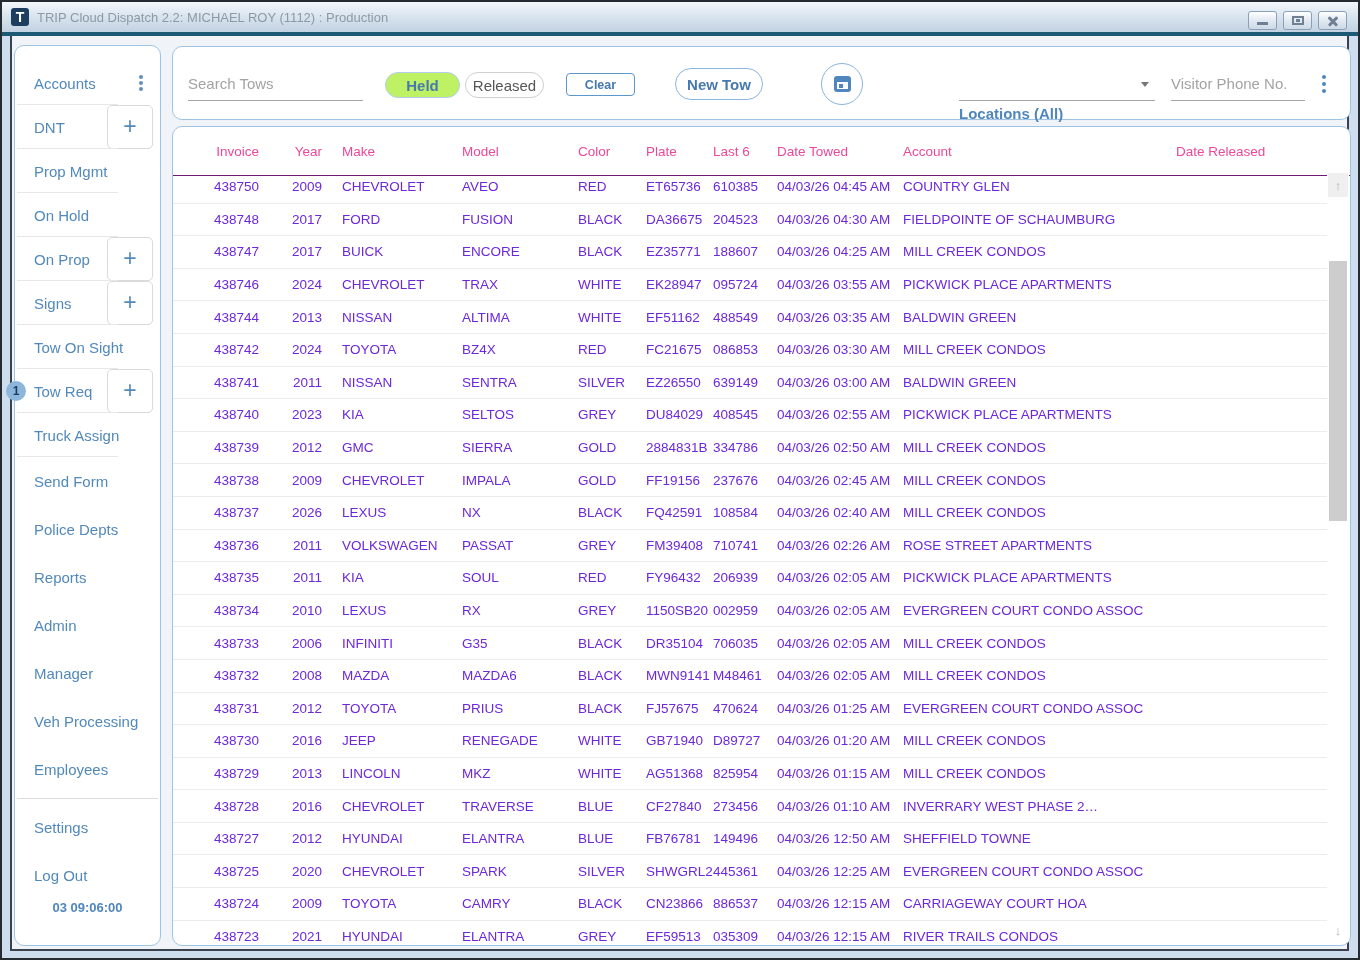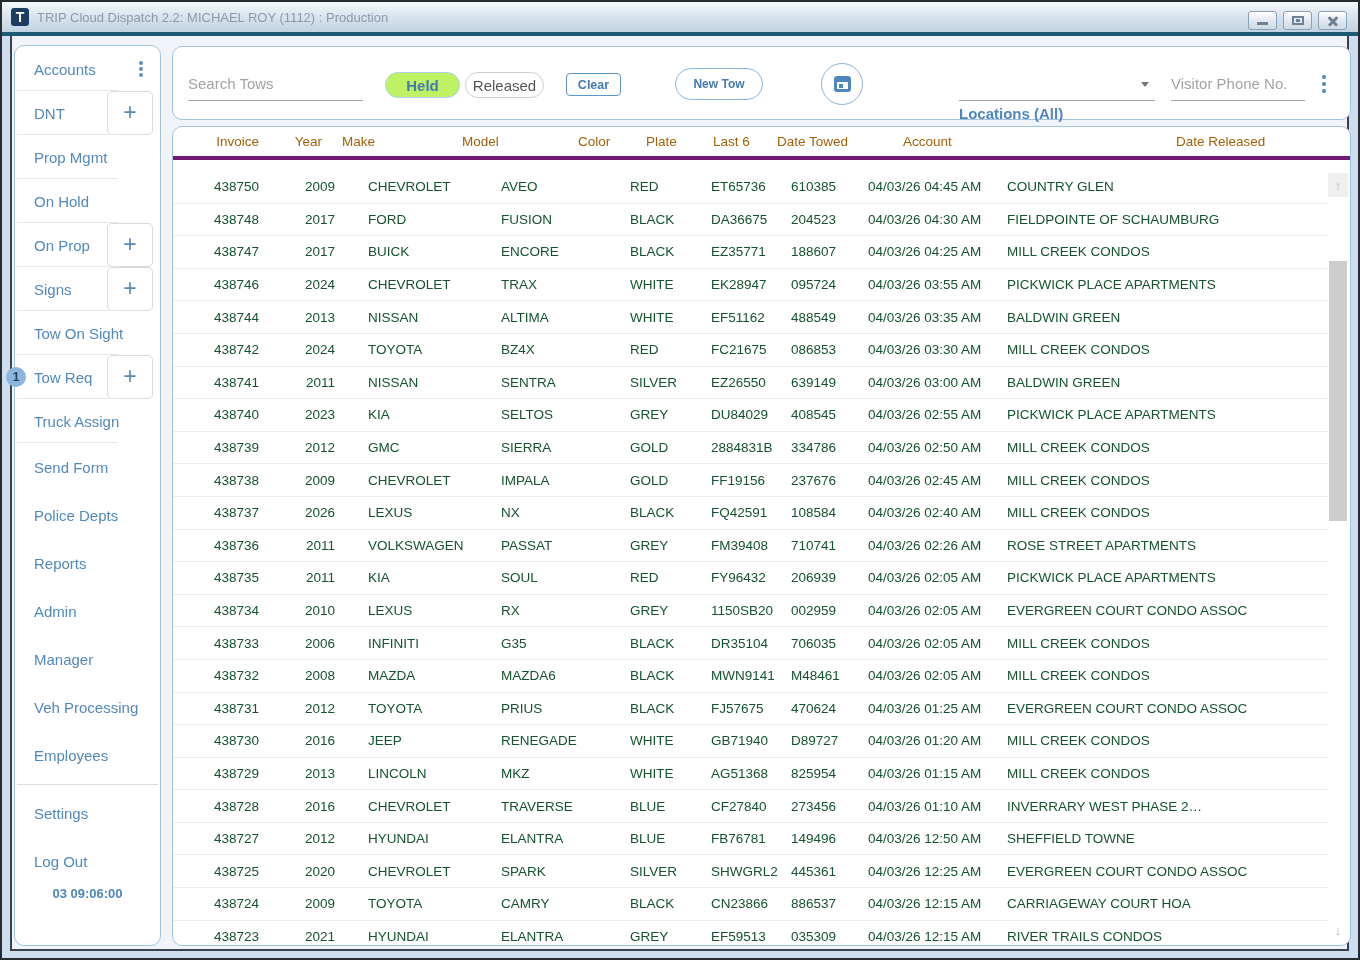--- a/index.html
+++ b/index.html
@@ -29,21 +29,21 @@
     width:12px; height:2.6px; background:#6f8094; border-radius:1px; }
   .glyph-x::before { transform:rotate(45deg); } .glyph-x::after { transform:rotate(-45deg); }
   .tealline { position:absolute; top:30px; left:0; right:0; height:4px; background:#1b5974; }
 
   
   .app-frame { position:absolute; left:8px; right:9px; top:34px; bottom:7px;
     background:#f0f4f9; border:2px solid #3a424d; border-top:none; }
   .panel { position:absolute; background:#fff; border:1px solid #9fc3e4; border-radius:10px; }
 
   
-  #sidebar { left:2px; top:9px; width:147px; height:901px; padding-top:1px; }
+  #sidebar { left:2px; top:9px; width:147px; height:901px; padding-top:15px; }
   .side-item { position:relative; height:44px; display:flex; align-items:center;
     padding-left:19px; font-size:15px; color:#5289bb; cursor:default; }
   .side-item.g2, .side-item.g3 { height:48px; }
   .side-item.bordered::after { content:''; position:absolute; bottom:0; left:2px; right:42px;
     height:1px; background:#e7e7e7; }
   .plus-box { position:absolute; right:7px; top:0; width:46px; height:44px;
     border:1px solid #dadada; border-radius:5px;
     display:flex; align-items:center; justify-content:center; }
   .plus-glyph { font-size:23px; font-weight:300; color:#5289bb; line-height:1; margin-top:-2px; }
   .kebab { position:absolute; width:4px; height:4px; border-radius:50%; background:currentColor;
@@ -61,27 +61,27 @@
   .line-input { position:absolute; border:none; outline:none; background:transparent;
     border-bottom:1px solid #a6a6a6; font-size:15px; color:#555;
     font-family:"Liberation Sans",sans-serif; }
   .line-input::placeholder { color:#a3a3a3; opacity:1; }
   #search-input { left:15px; top:20px; width:175px; height:34px; }
   .pill { position:absolute; top:25px; height:26px; border-radius:13px;
     display:flex; align-items:center; justify-content:center; font-size:15px; cursor:default; }
   #held-toggle { left:212px; width:75px; background:#bef264; border:1px solid #b3cde9;
     color:#4779ae; font-weight:bold; }
   #released-toggle { left:292px; width:79px; background:#fff; border:1px solid #cfcfcf; color:#555; }
-  #clear-button { position:absolute; left:393px; top:26px; width:55px; height:23px;
+  #clear-button { position:absolute; left:393px; top:26px; width:69px; height:23px;
     background:#fff; border:1.5px solid #5c97cc; border-radius:4px;
     color:#4779ae; font-weight:bold; font-size:12.5px;
     display:flex; align-items:center; justify-content:center; }
   #new-tow-button { position:absolute; left:502px; top:21px; width:88px; height:32px;
     background:#fff; border:1.5px solid #8ab6de; border-radius:16px;
-    color:#4779ae; font-weight:bold; font-size:12px;
+    color:#4779ae; font-weight:bold; font-size:15px;
     display:flex; align-items:center; justify-content:center; }
   #calendar-button { position:absolute; left:648px; top:16px; width:42px; height:42px;
     border:1.5px solid #8ab6de; border-radius:50%; background:#fff;
     display:flex; align-items:center; justify-content:center; }
   .cal-icon { position:relative; width:17px; height:16px; background:#4f86bd; border-radius:3px; }
   .cal-icon::before { content:''; position:absolute; left:3px; right:3px; top:6px; bottom:3px; background:#fff; }
   .cal-icon::after { content:''; position:absolute; left:5px; top:8px; width:4px; height:4px; background:#4f86bd; }
   #locations-dropdown { position:absolute; left:786px; top:20px; width:196px; height:34px;
     border-bottom:1px solid #a6a6a6; }
   #locations-dropdown .dd-label { position:absolute; left:0; top:7px;
@@ -92,23 +92,23 @@
   #visitor-phone-input { left:998px; top:20px; width:134px; height:34px; }
   .tb-kebab { position:absolute; left:1149px; top:35px; color:#4f86bd; }
   .tb-kebab .kebab { position:static; display:block;
     box-shadow:0 -7px 0 currentColor, 0 7px 0 currentColor; }
 
   
   #table-panel { left:160px; top:90px; width:1179px; height:820px; overflow:hidden; }
   .thead, .tr { display:grid;
     grid-template-columns:58px 63px 140px 116px 68px 67px 64px 126px 268px 1fr;
     padding-left:28px; align-items:center; }
-  .thead { height:33px; border-bottom:4px solid #701a75; color:#a16207; font-size:13.5px; }
+  .thead { height:49px; border-bottom:1px solid #701a75; color:#ec4899; font-size:13.5px; }
   .tbody { position:absolute; top:44px; left:0; right:23px; bottom:1px; overflow:hidden; }
-  .tr { height:32.6px; border-bottom:1px solid #ececec; color:#14532d; font-size:13.5px;gap:13px; }
+  .tr { height:32.6px; border-bottom:1px solid #ececec; color:#6d28d9; font-size:13.5px; }
   .th,.td { white-space:nowrap; overflow:hidden; }
   .c0,.c1 { text-align:right; }
   .c2 { padding-left:20px; }
   .c9 { padding-left:5px; }
 
   
   .vscroll { position:absolute; top:44px; right:1px; width:22px; bottom:1px; background:#fff; }
   .scroll-up-btn { position:absolute; top:2px; right:1px; width:20px; height:24px;
     background:#efefef; color:#b3b3b3; font-size:13px;
     display:flex; align-items:center; justify-content:center; }

